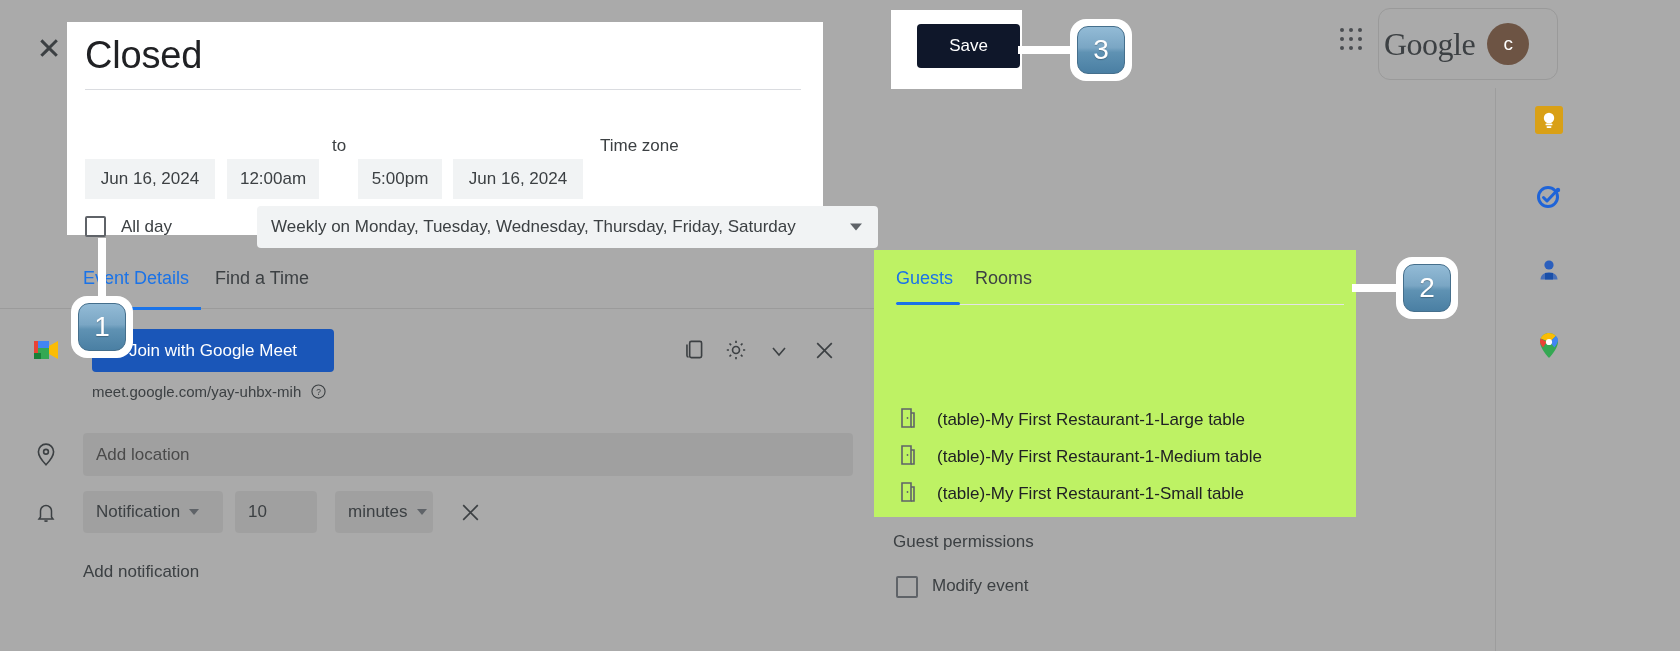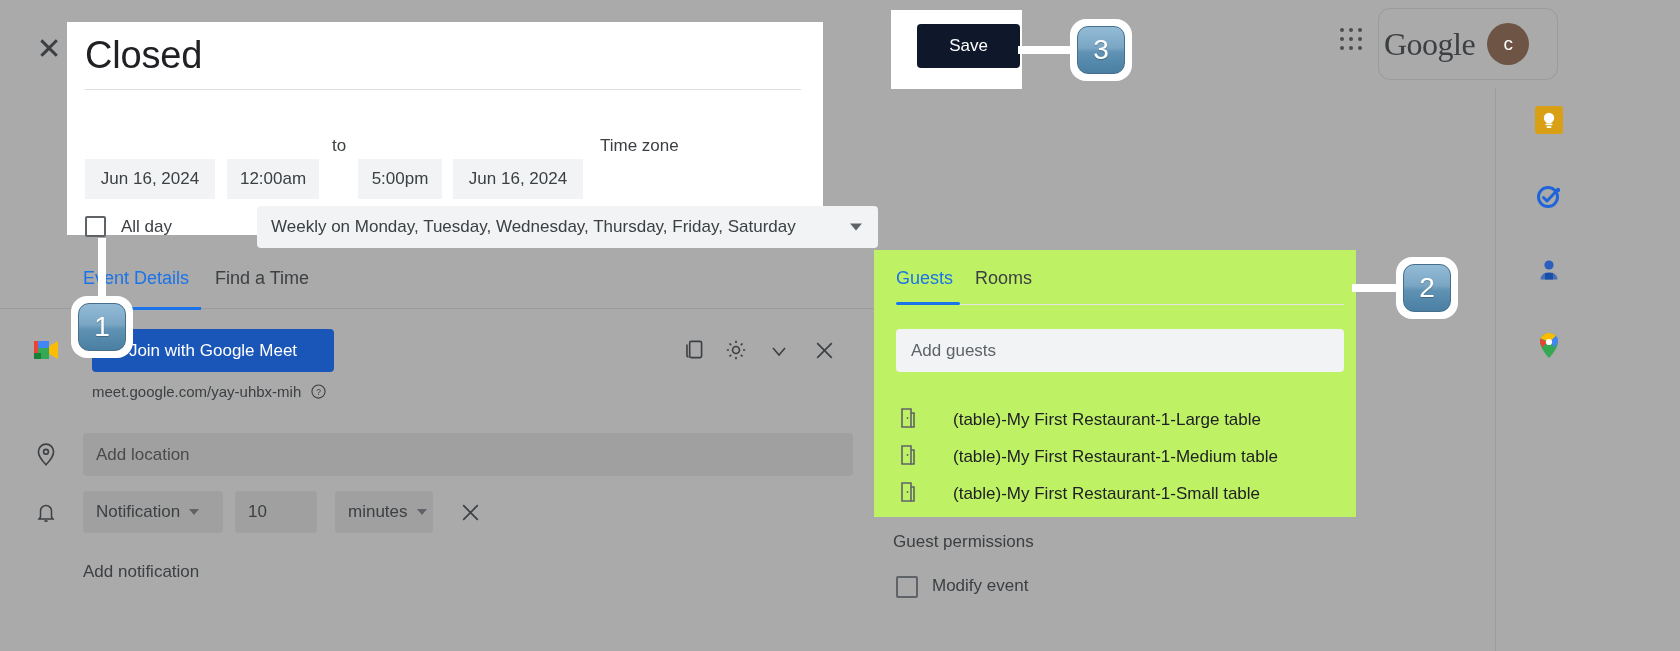--- a/index.html
+++ b/index.html
@@ -133,21 +133,21 @@
   }
   .add-guests {
     position: absolute; left: 22px; top: 79px; width: 448px; height: 43px;
     background: #f1f3f4; border-radius: 4px; display: flex; align-items: center;
     padding: 0 15px; font-size: 17px; color: #5f6368;
   }
   .room-row {
     position: absolute; left: 22px; height: 30px; display: flex; align-items: center;
     gap: 17px;
   }
-  .room-label { font-size: 17px; color: #202124; white-space: nowrap; margin-left: 16px; }
+  .room-label { font-size: 17px; color: #202124; white-space: nowrap; }
 
   
   .gp-title { position: absolute; left: 893px; top: 532px; font-size: 17px; color: #3c4043; }
   .gp-chk {
     position: absolute; left: 896px; top: 576px; width: 22px; height: 22px;
     border: 2px solid #5f6368; border-radius: 2px;
   }
   .gp-label { position: absolute; left: 932px; top: 576px; font-size: 17px; color: #3c4043; }
 
   
@@ -311,23 +311,20 @@
   </div>
 
   <div class="guests-panel">
     <div class="g-tabs">
       <div class="g-tab active">Guests</div>
       <div class="g-tab">Rooms</div>
     </div>
     <div class="g-rule"></div>
     <div class="g-tab-underline"></div>
 
-    <div class="add-guests">
-      <span>Add guests</span>
-    </div>
 
     <div class="room-row" style="top:155px;">
       <span>
         <svg viewBox="0 0 24 24" width="24" height="24" fill="none" stroke="#5f6368" stroke-width="1.6">
           <path d="M6 3h9v18H6z"></path>
           <path d="M15 7h3v14h-3"></path>
           <circle cx="11.5" cy="12" r="0.9" fill="#5f6368" stroke="none"></circle>
         </svg>
       </span>
       <span class="room-label">(table)-My First Restaurant-1-Large table</span>

